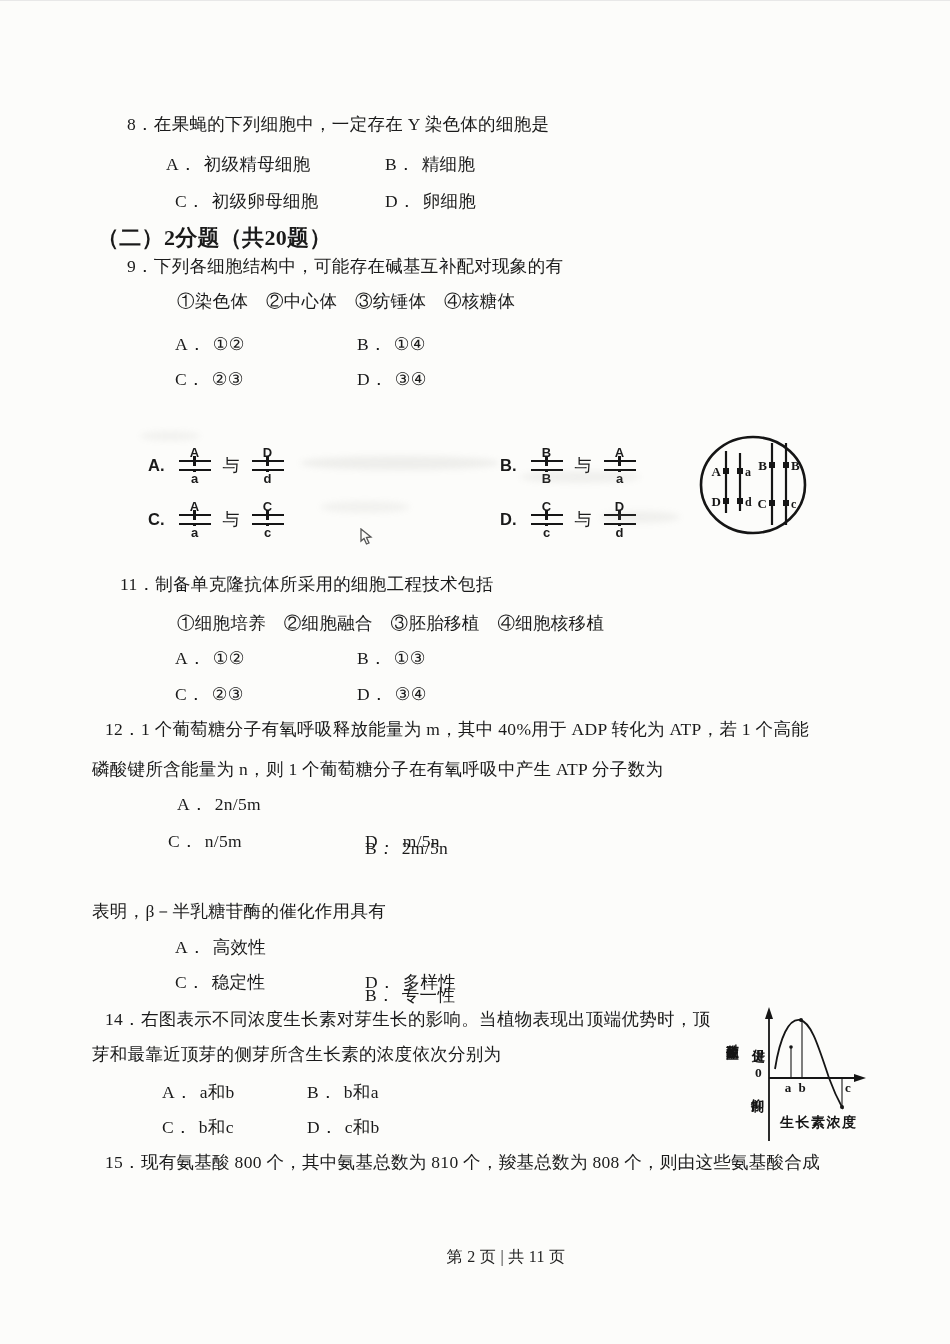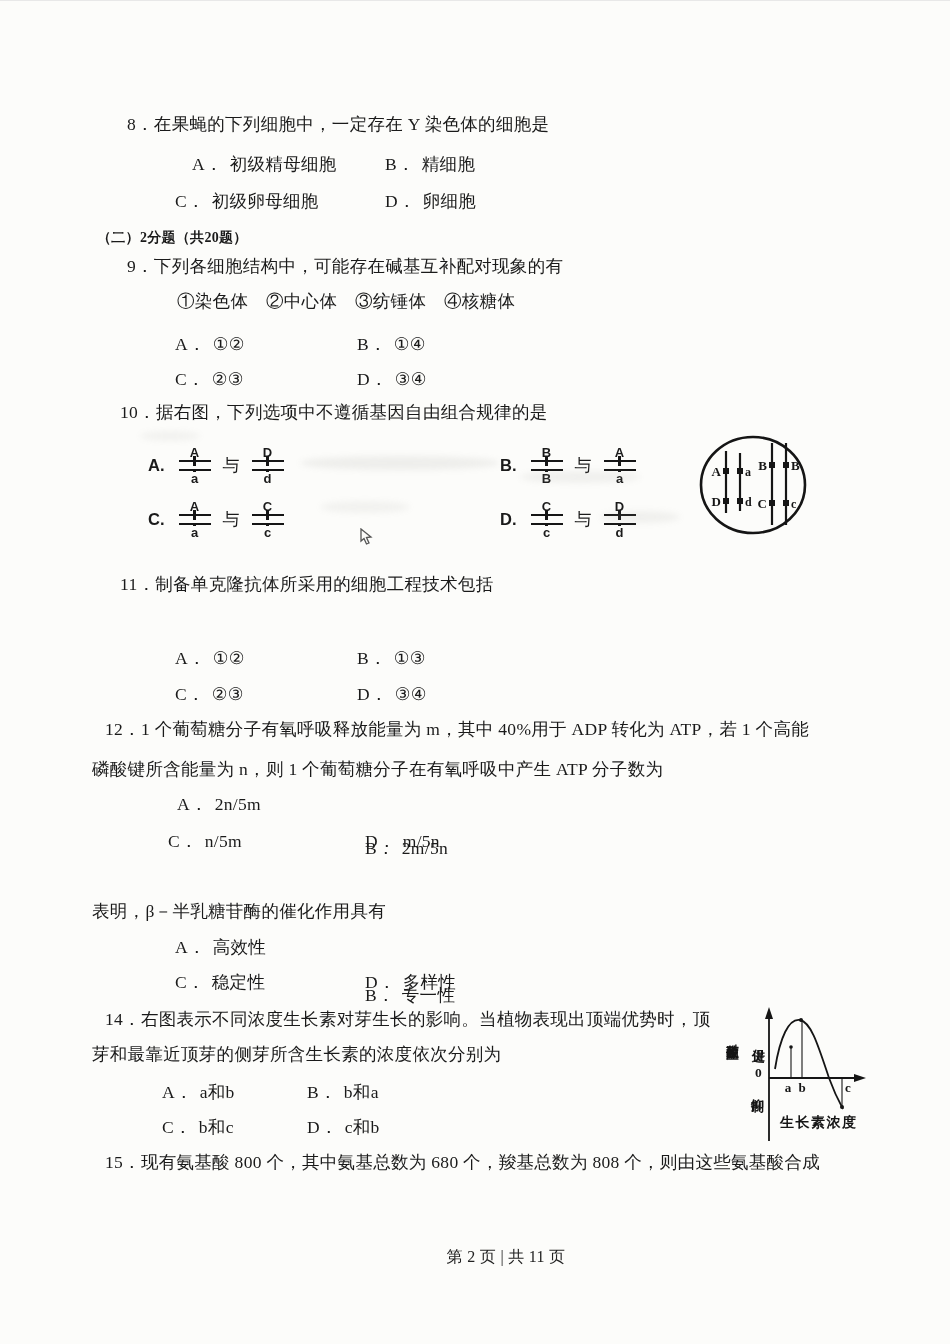--- a/index.html
+++ b/index.html
@@ -70,35 +70,34 @@
   .noise{position:absolute;background:#9a9a94;border-radius:50%;filter:blur(3px);}
   
   .cursor{position:absolute;left:360px;top:527px;}
 </style>
 </head>
 <body>
 
 <div class="page">
 
   <div class="ln" style="left:127px;top:111px"><span>8．</span><span>在果蝇的下列细胞中，一定存在 Y 染色体的细胞是</span></div>
-  <div class="ln opt" style="left:192px;top:151px"><span class="lbl">A．</span><span>初级精母细胞</span></div>
+  <div class="ln opt" style="left:166px;top:151px"><span class="lbl">A．</span><span>初级精母细胞</span></div>
   <div class="ln opt" style="left:385px;top:151px"><span class="lbl">B．</span><span>精细胞</span></div>
   <div class="ln opt" style="left:175px;top:188px"><span class="lbl">C．</span><span>初级卵母细胞</span></div>
   <div class="ln opt" style="left:385px;top:188px"><span class="lbl">D．</span><span>卵细胞</span></div>
 
-  <div class="ln bold" style="left:97px;top:224px;font-size:14px">（二）2分题（共20题）</div>
+  <div class="ln bold" style="left:97px;top:224px;font-size:22px">（二）2分题（共20题）</div>
 
   <div class="ln" style="left:127px;top:253px"><span>9．</span><span>下列各细胞结构中，可能存在碱基互补配对现象的有</span></div>
   <div class="ln" style="left:177px;top:288px">①染色体　②中心体　③纺锤体　④核糖体</div>
   <div class="ln opt" style="left:175px;top:331px"><span class="lbl">A．</span><span>①②</span></div>
   <div class="ln opt" style="left:357px;top:331px"><span class="lbl">B．</span><span>①④</span></div>
   <div class="ln opt" style="left:175px;top:366px"><span class="lbl">C．</span><span>②③</span></div>
   <div class="ln opt" style="left:357px;top:366px"><span class="lbl">D．</span><span>③④</span></div>
 
-  <div class="ln" style="left:120px;top:399px"><span>10．</span><span>据右图，下列选项中不遵循基因自由组合规律的是</span></div>
 
   <div class="q10row" style="left:148px;top:445px">
     <span class="rlbl">A.</span>
     <span class="chrom">
         <span class="ct">A</span>
         <span class="cl">
           <i class="cm"></i>
         </span>
         <span class="cb">a</span>
       </span>
@@ -196,20 +195,21 @@
   <div class="noise" style="left:520px;top:470px;width:120px;height:12px;opacity:.12"></div>
   <div class="noise" style="left:320px;top:500px;width:90px;height:12px;opacity:.10"></div>
   <div class="noise" style="left:600px;top:510px;width:80px;height:12px;opacity:.12"></div>
   <div class="noise" style="left:140px;top:430px;width:60px;height:10px;opacity:.10"></div>
 
   <svg class="cursor" width="14" height="18" viewBox="0 0 14 18">
     <polygon points="1,1 1,13 4,10.5 6.5,16 9,15 6.5,9.5 11,9" fill="#fbfbf9" stroke="#555" stroke-width="1.3"></polygon>
   </svg>
 
   <div class="ln" style="left:120px;top:571px"><span>11．</span><span>制备单克隆抗体所采用的细胞工程技术包括</span></div>
+  <div class="ln" style="left:177px;top:610px">①细胞培养　②细胞融合　③胚胎移植　④细胞核移植</div>
   <div class="ln opt" style="left:175px;top:645px"><span class="lbl">A．</span><span>①②</span></div>
   <div class="ln opt" style="left:357px;top:645px"><span class="lbl">B．</span><span>①③</span></div>
   <div class="ln opt" style="left:175px;top:681px"><span class="lbl">C．</span><span>②③</span></div>
   <div class="ln opt" style="left:357px;top:681px"><span class="lbl">D．</span><span>③④</span></div>
 
   <div class="ln" style="left:105px;top:716px"><span>12．</span><span>1 个葡萄糖分子有氧呼吸释放能量为 m，其中 40%用于 ADP 转化为 ATP，若 1 个高能</span></div>
   <div class="ln" style="left:92px;top:756px">磷酸键所含能量为 n，则 1 个葡萄糖分子在有氧呼吸中产生 ATP 分子数为</div>
   <div class="ln opt" style="left:177px;top:791px"><span class="lbl">A．</span><span>2n/5m</span></div>
   <div class="ln opt" style="left:365px;top:835px"><span class="lbl">B．</span><span>2m/5n</span></div>
   <div class="ln opt" style="left:168px;top:828px"><span class="lbl">C．</span><span>n/5m</span></div>
@@ -245,17 +245,17 @@
       <circle cx="79" cy="46" r="1.8" fill="#151515"></circle>
       <circle cx="89" cy="19" r="2" fill="#151515"></circle>
       <circle cx="130" cy="106" r="2" fill="#151515"></circle>
       <text x="76" y="91" font-size="13" font-weight="bold" fill="#151515" text-anchor="middle">a</text>
       <text x="90" y="91" font-size="13" font-weight="bold" fill="#151515" text-anchor="middle">b</text>
       <text x="136" y="91" font-size="13" font-weight="bold" fill="#151515" text-anchor="middle">c</text>
     </svg>
     <div class="xlab">生长素浓度</div>
   </div>
 
-  <div class="ln" style="left:105px;top:1149px"><span>15．</span><span>现有氨基酸 800 个，其中氨基总数为 680 个，羧基总数为 808 个，则由这些氨基酸合成</span></div>
+  <div class="ln" style="left:105px;top:1149px"><span>15．</span><span>现有氨基酸 800 个，其中氨基总数为 810 个，羧基总数为 808 个，则由这些氨基酸合成</span></div>
 
   <div class="ln center footer" style="top:1243px">第 2 页 | 共 11 页</div>
 
 </div>
 
 </body></html>

